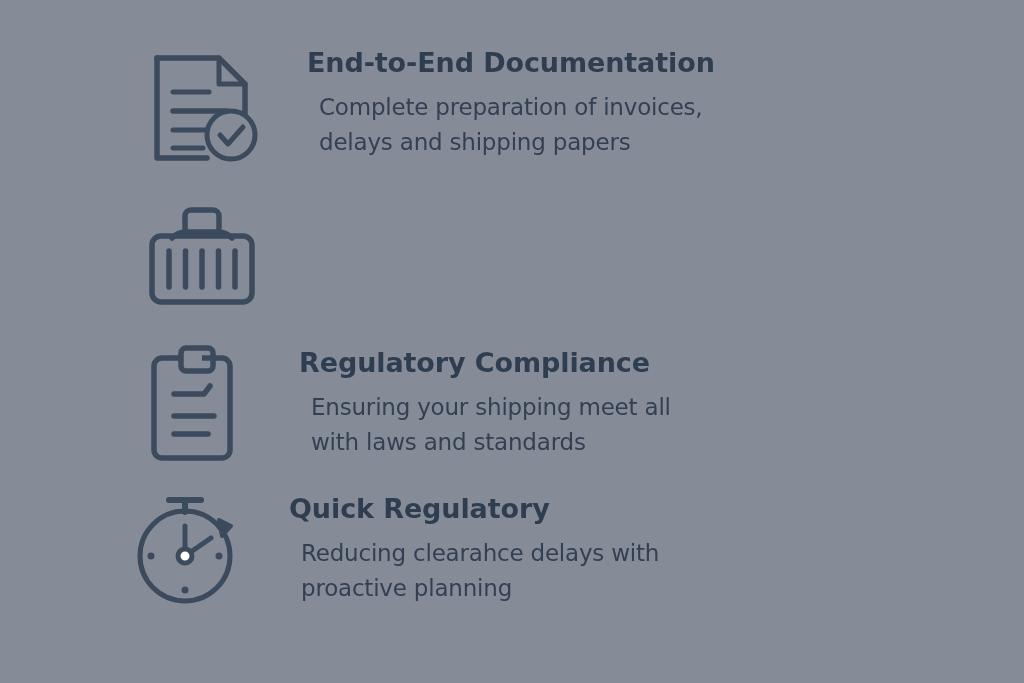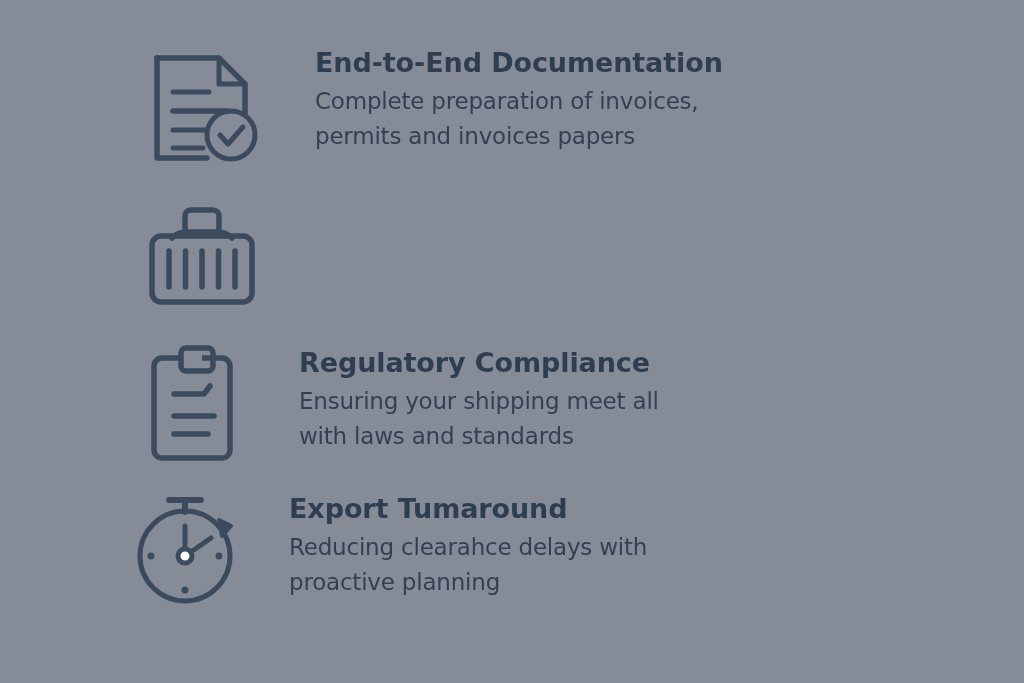--- a/index.html
+++ b/index.html
@@ -53,30 +53,30 @@
     margin: 0 0 6px 0;
     white-space: nowrap;
   }
   .feature-desc {
     font-family: "DejaVu Sans", "Liberation Sans", sans-serif;
     font-weight: normal;
     font-size: 23px;
     line-height: 35px;
     letter-spacing: -0.2px;
     color: #333f52;
-    margin: 0;
+    margin: 12px;
     max-width: 560px;
   }
   .feature-desc span {
     display: block;
     white-space: nowrap;
   }
 
   
-  #feature-item-1 { top: 48px; gap: 8px; }
+  #feature-item-1 { top: 48px; }
   #feature-item-2 { top: 196px; }
   #feature-item-3 { top: 340px; }
   #feature-item-4 { top: 484px; }
 
   #feature-item-1 .icon-cell { margin-left: 126px; }
   #feature-item-2 .icon-cell { margin-left: 122px; padding-top: 10px; }
   #feature-item-3 .icon-cell { margin-left: 118px; padding-top: 4px; }
   #feature-item-4 .icon-cell { margin-left: 108px; padding-top: 6px; }
 
   #feature-item-2 .text-cell { padding-top: 12px; }
@@ -99,21 +99,21 @@
         <line x1="22" y1="80" x2="64" y2="80" stroke="#3b4a5c" stroke-width="5" stroke-linecap="round"></line>
         <line x1="22" y1="98" x2="52" y2="98" stroke="#3b4a5c" stroke-width="5" stroke-linecap="round"></line>
         <circle cx="80" cy="85" r="24" fill="#868c97" stroke="#3b4a5c" stroke-width="5"></circle>
         <path d="M69 85 l8 9 l15 -17" fill="none" stroke="#3b4a5c" stroke-width="5" stroke-linecap="round" stroke-linejoin="round"></path>
       </svg>
     </div>
     <div class="text-cell">
       <div class="feature-title">End-to-End Documentation</div>
       <div class="feature-desc">
         <span>Complete preparation of invoices,</span>
-        <span>permits and invoices papers</span>
+        <span>delays and shipping papers</span>
       </div>
     </div>
   </div>
 
   <div class="feature-item" id="feature-item-2">
     <div class="icon-cell">
       <svg width="108" height="100" viewBox="0 0 108 100">
         <rect x="37" y="4" width="34" height="24" rx="6" fill="none" stroke="#3b4a5c" stroke-width="5.5" stroke-linejoin="round"></rect>
         <path d="M24 32 q6 -6 13 -6 h34 q7 0 13 6" fill="none" stroke="#3b4a5c" stroke-width="5.5" stroke-linecap="round" stroke-linejoin="round"></path>
         <rect x="4" y="30" width="100" height="66" rx="9" fill="none" stroke="#3b4a5c" stroke-width="5.5" stroke-linejoin="round"></rect>
@@ -156,21 +156,21 @@
         <path d="M90 30 l12 6 l-9 10 z" fill="#3b4a5c" stroke="#3b4a5c" stroke-width="4" stroke-linejoin="round"></path>
         <line x1="56" y1="66" x2="56" y2="36" stroke="#3b4a5c" stroke-width="5" stroke-linecap="round"></line>
         <line x1="56" y1="66" x2="82" y2="48" stroke="#3b4a5c" stroke-width="5" stroke-linecap="round"></line>
         <circle cx="56" cy="66" r="7" fill="#ffffff" stroke="#3b4a5c" stroke-width="5"></circle>
         <circle cx="22" cy="66" r="3.5" fill="#3b4a5c"></circle>
         <circle cx="90" cy="66" r="3.5" fill="#3b4a5c"></circle>
         <circle cx="56" cy="100" r="3.5" fill="#3b4a5c"></circle>
       </svg>
     </div>
     <div class="text-cell">
-      <div class="feature-title">Export Tumaround</div>
+      <div class="feature-title">Quick Regulatory</div>
       <div class="feature-desc">
         <span>Reducing clearahce delays with</span>
         <span>proactive planning</span>
       </div>
     </div>
   </div>
 
 </div>
 
 </body></html>

